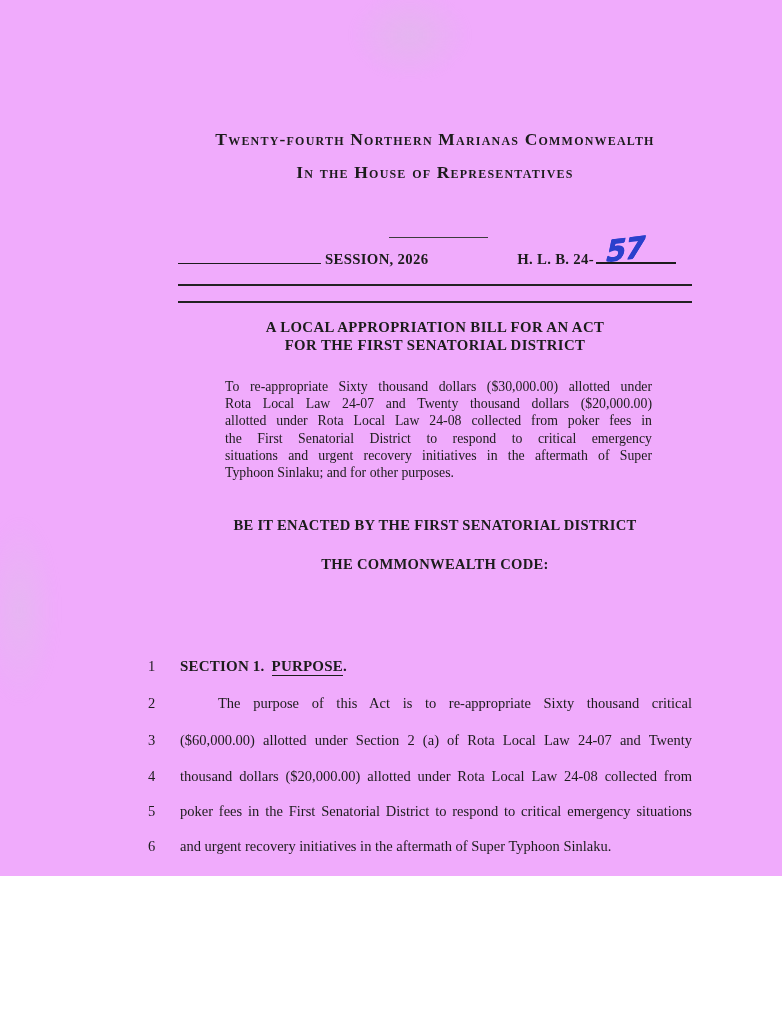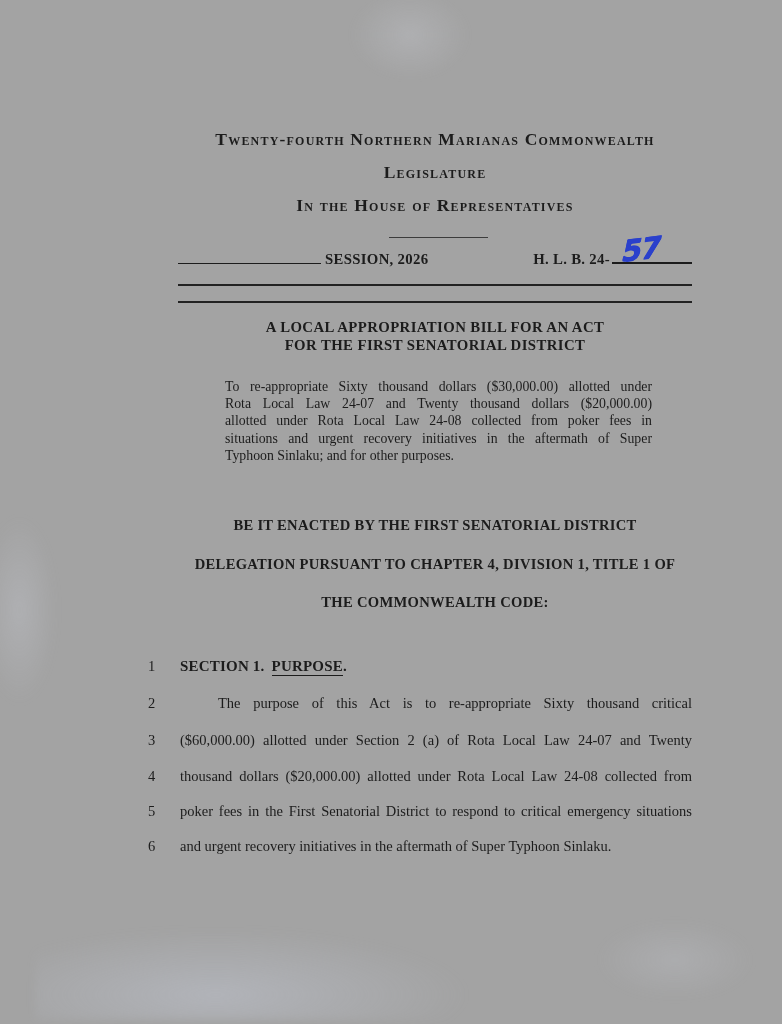--- a/index.html
+++ b/index.html
@@ -1,19 +1,19 @@
 <!DOCTYPE html>
 <html><head>
 <meta charset="utf-8">
 <style>
   html,body{margin:0;padding:0;background:#ffffff;}
   .page{
     position:relative;
-    width:782px;height:1024px;
-    background:#a3a3a3;
+    width:782px;height:876px;
+    background:#f0abfc;
     overflow:hidden;
     font-family:"Liberation Serif", serif;
     color:#1c1c1c;
   }
 
   
   .smudge{position:absolute;pointer-events:none;}
   .sm-top{left:350px;top:-10px;width:120px;height:90px;
     background:radial-gradient(ellipse at center, rgba(203,205,212,0.30), rgba(203,205,212,0) 70%);
     filter:blur(3px);}
@@ -39,21 +39,21 @@
   }
 
   
   .short-rule{position:absolute;left:389px;top:237px;width:99px;border-top:1.5px solid #3c3c3c;}
   .session-row{position:absolute;left:178px;top:249px;width:514px;height:19px;
     font-weight:bold;font-size:14.8px;}
   .session-left{position:absolute;left:0;bottom:0;white-space:nowrap;}
   .blank-line{display:inline-block;border-bottom:1.7px solid #1c1c1c;}
   .blank-session{width:143px;height:13px;vertical-align:baseline;}
   .session-label{margin-left:4px;letter-spacing:0.3px;}
-  .bill-no{position:absolute;right:0;bottom:0;white-space:nowrap;text-align:right;}
+  .bill-no{position:absolute;right:16px;bottom:0;white-space:nowrap;text-align:right;}
   .bill-prefix{letter-spacing:0.3px;}
   .blank-bill{width:80px;height:13px;border-bottom-width:2px;position:relative;margin-left:2px;vertical-align:baseline;}
   .handwritten{
     position:absolute;left:10px;top:-17px;
     font-family:"DejaVu Sans", sans-serif;
     font-size:29px;font-weight:bold;font-style:italic;
     color:#2a40cc;
     letter-spacing:-1px;
     transform:rotate(-7deg) skewX(-8deg);
     text-shadow:0.8px 0 0 currentColor, 0 0.8px 0 currentColor;
@@ -95,21 +95,20 @@
 
 <div class="page">
 
   <div class="smudge sm-top"></div>
   <div class="smudge sm-left"></div>
   <div class="smudge sm-bottom"></div>
   <div class="smudge sm-right"></div>
 
   <div class="doc-header">
     <div class="hdr-line">Twenty-fourth Northern Marianas Commonwealth</div>
-    <div class="hdr-line">Legislature</div>
     <div class="hdr-line">In the House of Representatives</div>
   </div>
 
   <div class="short-rule"></div>
 
   <div class="session-row">
     <div class="session-left">
       <span class="blank-line blank-session"></span><span class="session-label">SESSION, 2026</span>
     </div>
     <div class="bill-no">
@@ -122,27 +121,27 @@
 
   <div class="bill-title">
     <div>A LOCAL APPROPRIATION BILL FOR AN ACT</div>
     <div>FOR THE FIRST SENATORIAL DISTRICT</div>
   </div>
 
   <div class="synopsis">
     <div class="syn-line">To re-appropriate Sixty thousand dollars ($30,000.00) allotted under</div>
     <div class="syn-line">Rota Local Law 24-07 and Twenty thousand dollars ($20,000.00)</div>
     <div class="syn-line">allotted under Rota Local Law 24-08 collected from poker fees in</div>
+    <div class="syn-line">the First Senatorial District to respond to critical emergency</div>
     <div class="syn-line">situations and urgent recovery initiatives in the aftermath of Super</div>
     <div class="syn-line syn-last">Typhoon Sinlaku; and for other purposes.</div>
   </div>
 
   <div class="enacting">
     <div class="enact-line">BE IT ENACTED BY THE FIRST SENATORIAL DISTRICT</div>
-    <div class="enact-line">DELEGATION PURSUANT TO CHAPTER 4, DIVISION 1, TITLE 1 OF</div>
     <div class="enact-line">THE COMMONWEALTH CODE:</div>
   </div>
 
   <div class="body-row r1">
     <span class="line-num">1</span>
     <span class="line-text section-head"><span class="sec-label">SECTION 1.</span><span class="sec-title">PURPOSE</span><span>.</span></span>
   </div>
 
   <div class="body-row r2">
     <span class="line-num">2</span>

